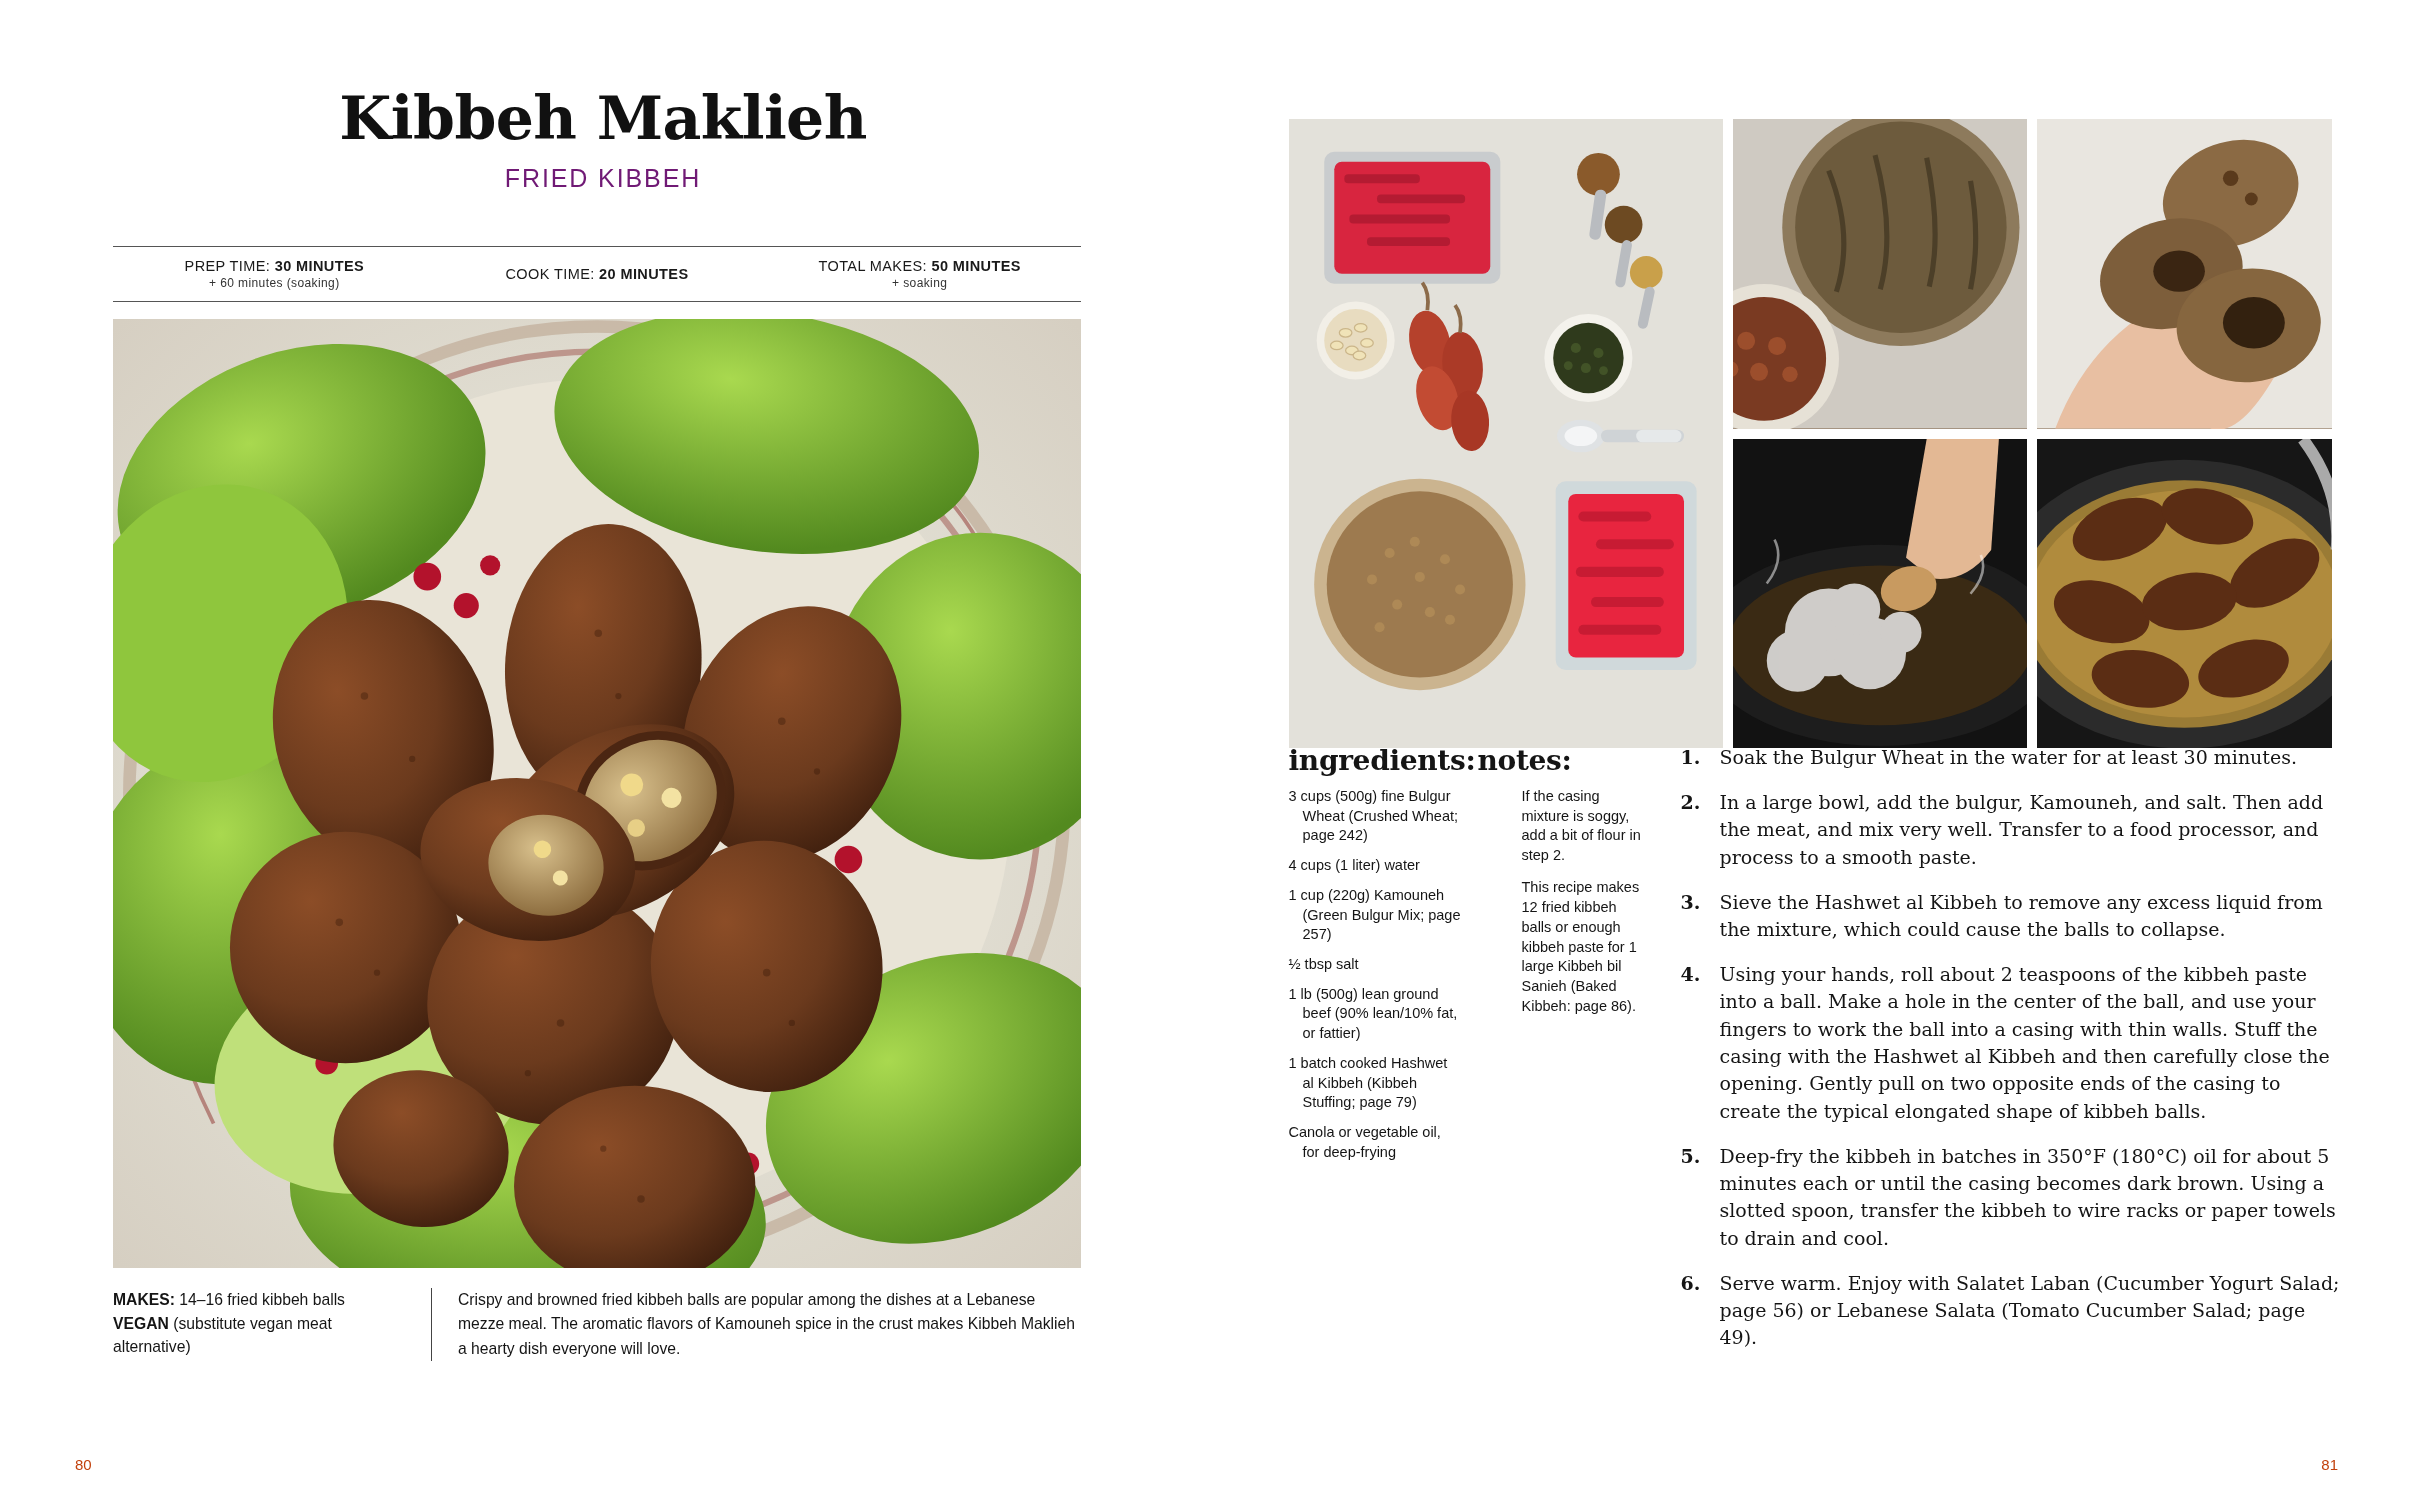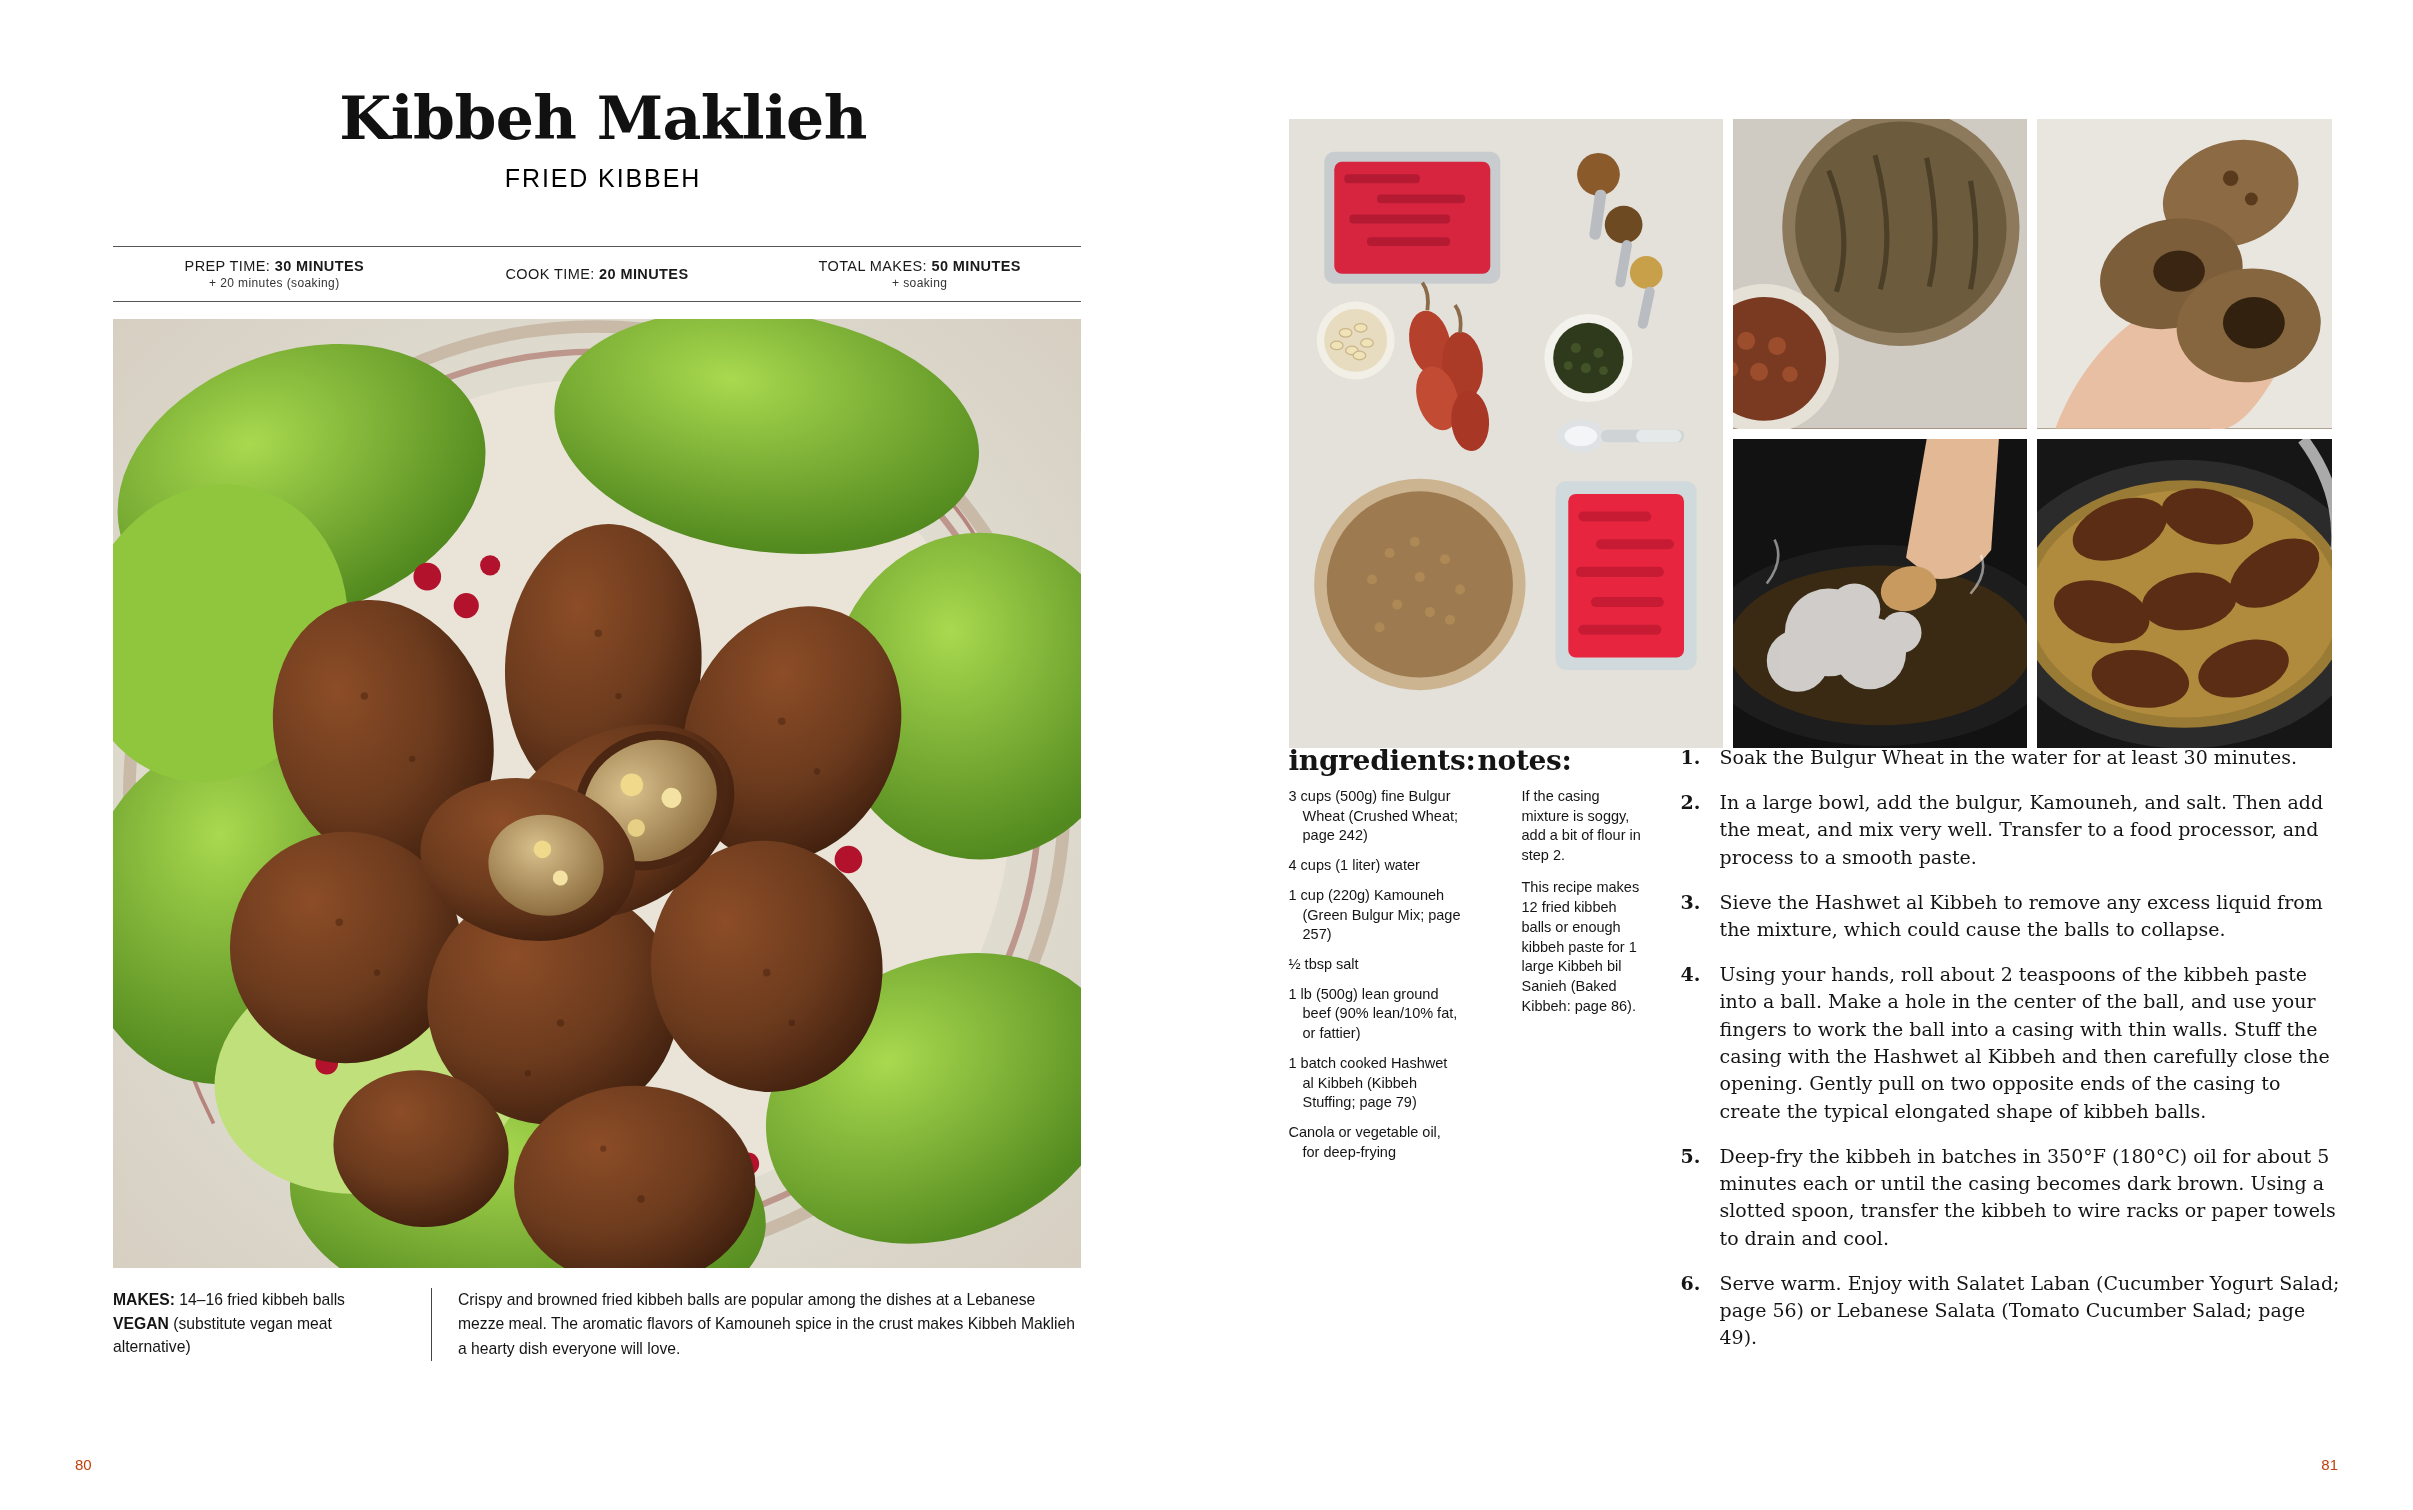--- a/index.html
+++ b/index.html
@@ -43,21 +43,21 @@
     letter-spacing: -0.6px;
     line-height: 1.0;
     margin: 0;
     color: #111;
   }
   .recipe-subtitle {
     font-family: "Liberation Sans", sans-serif;
     font-size: 25px;
     letter-spacing: 1.9px;
     margin-top: 16.3px;
-    color: #000000;
+    color: #701a75;
   }
 
   .times-bar {
     position: absolute;
     left: 113px;
     top: 246px;
     width: 968px;
     border-top: 1.3px solid #555;
     border-bottom: 1.3px solid #555;
     height: 54px;
@@ -219,21 +219,21 @@
 
     <div class="title-block">
       <h1 class="recipe-title">Kibbeh Maklieh</h1>
       <div class="recipe-subtitle">FRIED KIBBEH</div>
     </div>
 
     <div class="times-bar">
       <div class="time-cell">
         <span>PREP TIME:</span>
         <b>30 MINUTES</b>
-        <span class="time-sub">+ 20 minutes (soaking)</span>
+        <span class="time-sub">+ 60 minutes (soaking)</span>
       </div>
       <div class="time-cell">
         <span>COOK TIME:</span>
         <b>20 MINUTES</b>
       </div>
       <div class="time-cell">
         <span>TOTAL MAKES:</span>
         <b>50 MINUTES</b>
         <span class="time-sub">+ soaking</span>
       </div>

